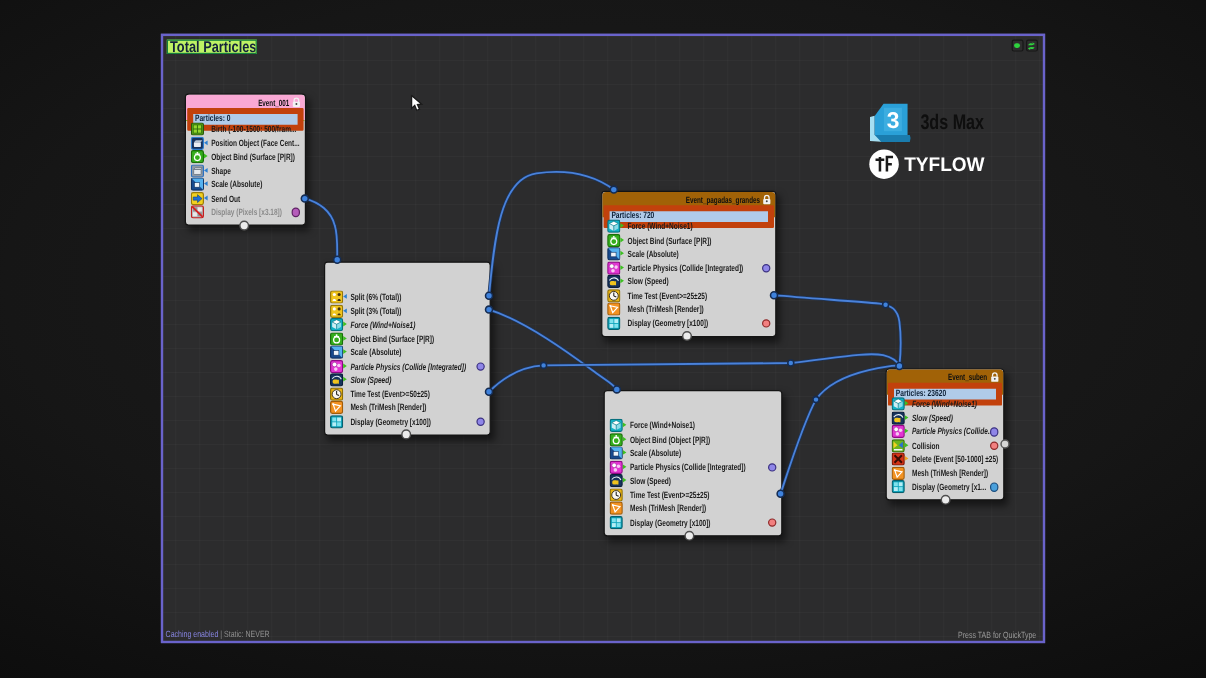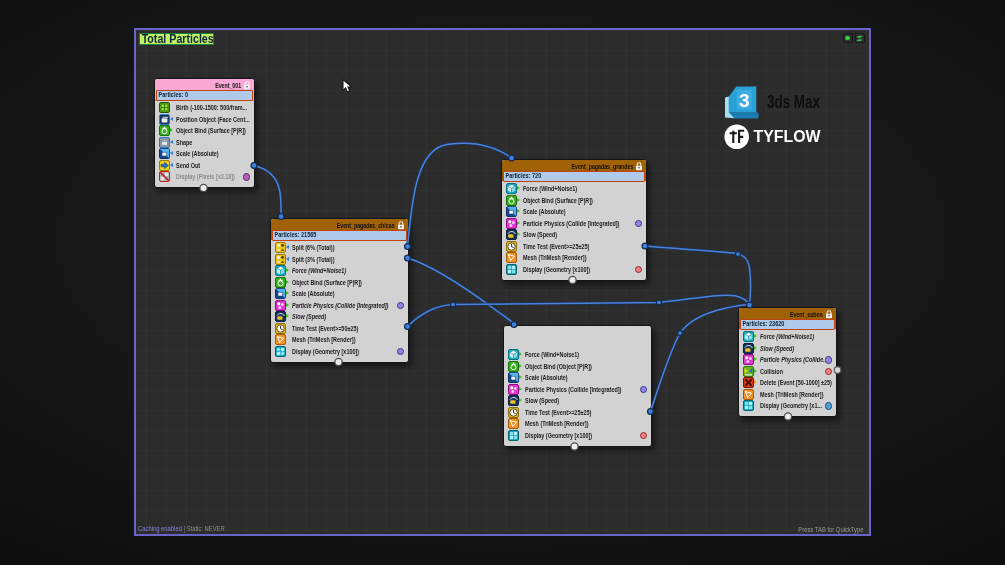--- a/index.html
+++ b/index.html
@@ -15,21 +15,21 @@
 #totp{position:absolute;left:139px;top:33px;width:73px;height:9.5px;background:#bef264;
  border:1px solid #15803d;font-size:13px;font-weight:bold;color:#13233b;line-height:9.5px;overflow:hidden}
 #totp span{display:inline-block;transform:scaleX(0.82);transform-origin:0 50%;padding-left:2px;white-space:nowrap}
 .node{position:absolute;background:#d2d2d2;border:1px solid #141414;border-radius:3px;
  box-shadow:3px 4px 6px rgba(0,0,0,0.5)}
 .node.green .cap{background:#f9a8d4;border-bottom:1px solid #79b233}
 .node.orange .cap{background:#a16207}
 .cap{height:21px;border-radius:3px 3px 0 0;position:relative}
 .ttl{position:absolute;top:0.5px;right:13px;font-size:7.5px;font-weight:bold;color:#101010;line-height:11px;transform:scaleX(0.70);transform-origin:100% 50%;white-space:nowrap}
 .lock{position:absolute;top:1.5px;right:3px}
-.pbar{position:absolute;left:1px;right:1px;top:11px;height:8.5px;background:#b0cbe9;border:1px solid #c2410c;
+.pbar{position:absolute;left:1px;right:1px;top:11px;height:8.5px;background:#b0cbe9;border:5px solid #c2410c;
  font-size:7.5px;font-weight:bold;color:#0d2036;line-height:8.5px;border-radius:1px}
 .px{display:inline-block;transform:scaleX(0.74);transform-origin:0 50%;padding-left:2px;white-space:nowrap}
 .body{position:absolute;top:23px;left:0;right:0}
 .row{height:11.5px;position:relative}
 .ic{position:absolute;left:4px;top:0}
 .ic svg{display:block}
 .nb{position:absolute;left:15.2px;top:3.2px;width:0;height:0;
  border-top:2.6px solid transparent;border-bottom:2.6px solid transparent;border-right:3.4px solid #2a7fd2}
 .ng{position:absolute;left:15.2px;top:3.2px;width:0;height:0;
  border-top:2.6px solid transparent;border-bottom:2.6px solid transparent;border-left:3.4px solid #3cc020}
@@ -157,29 +157,20 @@
             <rect x="5.9" y="5.9" width="3.3" height="3.3" fill="#8f9296"></rect>
             <path d="M1.2,1.2 L9.8,9.8" stroke="#d42020" stroke-width="1.5"></path>
           </svg>
         </span>
         <span class="t gr">Display (Pixels [x3.18])</span>
         <span class="rd" style="background:#b55cba;border-color:#5e2064"></span>
       </div>
     </div>
   </div>
 <div class="node orange" style="left:270px;top:218px;width:137px;height:143px">
-    <div class="cap">
-      <div class="ttl">Event_pagadas_chicas</div>
-      <svg class="lock" width="8" height="9" viewBox="0 0 8 9">
-        <path d="M2.1,4 V2.7 A1.9,1.9 0 0 1 5.9,2.7 V4" fill="none" stroke="#f2f2f2" stroke-width="1.1"></path>
-        <rect x="1" y="3.8" width="6" height="4.4" rx="0.8" fill="#f2f2f2"></rect>
-        <circle cx="4" cy="5.7" r="0.8" fill="#444"></circle>
-      </svg>
-      <div class="pbar"><span class="px">Particles: 21565</span></div>
-    </div>
     <div class="body">
       <div class="row">
         <span class="ic">
           <svg width="11" height="11" viewBox="0 0 11 11">
             <rect x="0.5" y="0.5" width="10" height="10" rx="1.5" fill="#f0c41e" stroke="#96780a"></rect>
             <circle cx="3.6" cy="3.4" r="1.3" fill="#ffffff"></circle>
             <path d="M2.2,8.8 C2.2,6.6 5,6.6 5,8.8 Z" fill="#ffffff"></path>
             <circle cx="7.6" cy="3.4" r="1.3" fill="#403010"></circle>
             <path d="M6.2,8.8 C6.2,6.6 9,6.6 9,8.8 Z" fill="#403010"></path>
           </svg>

